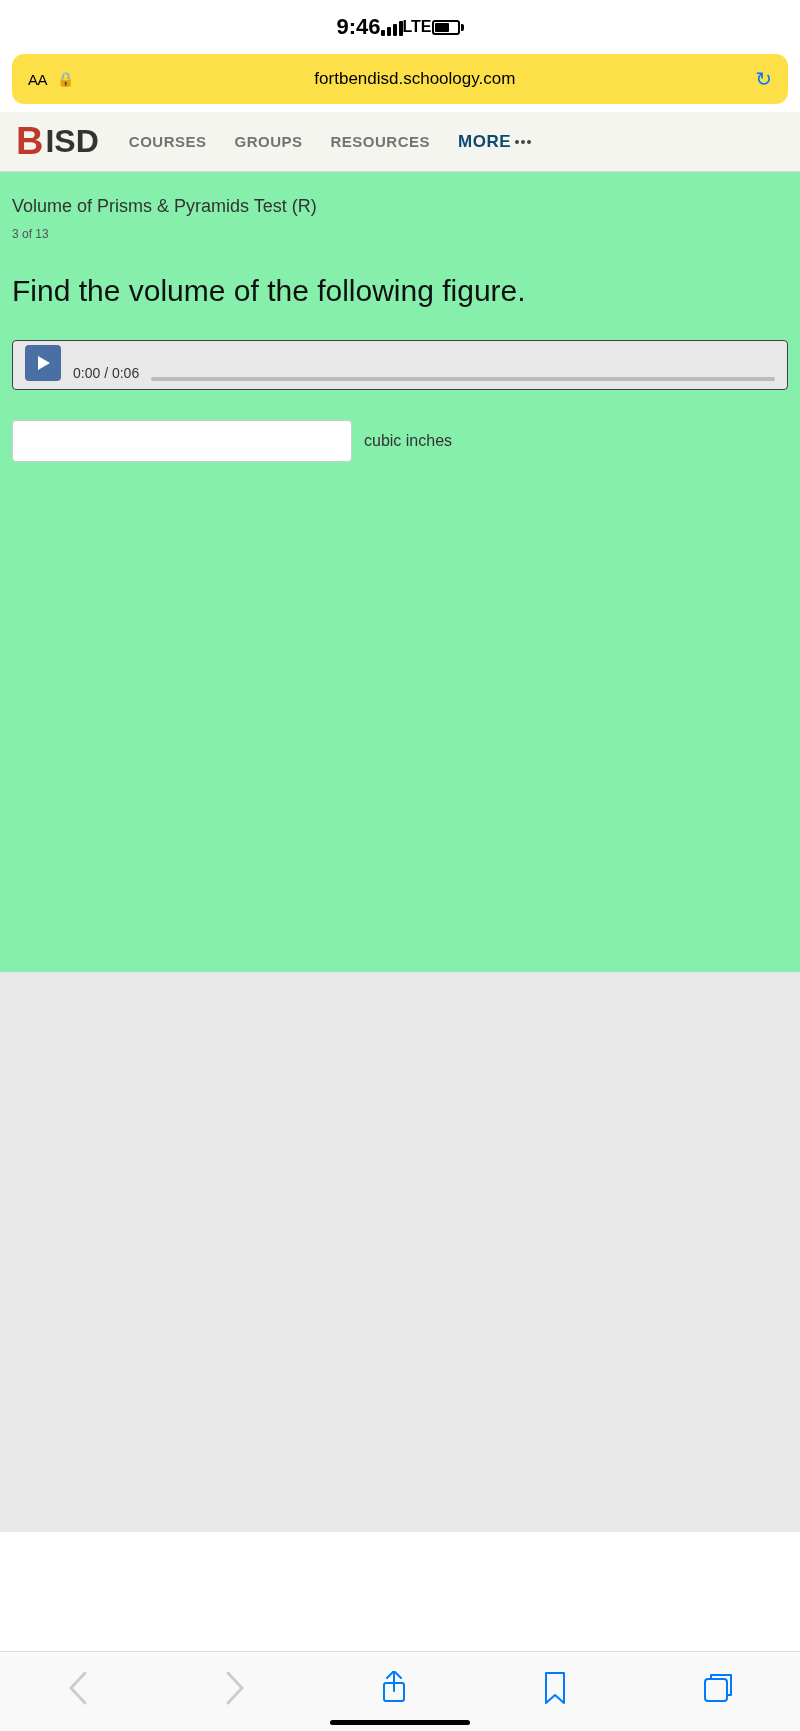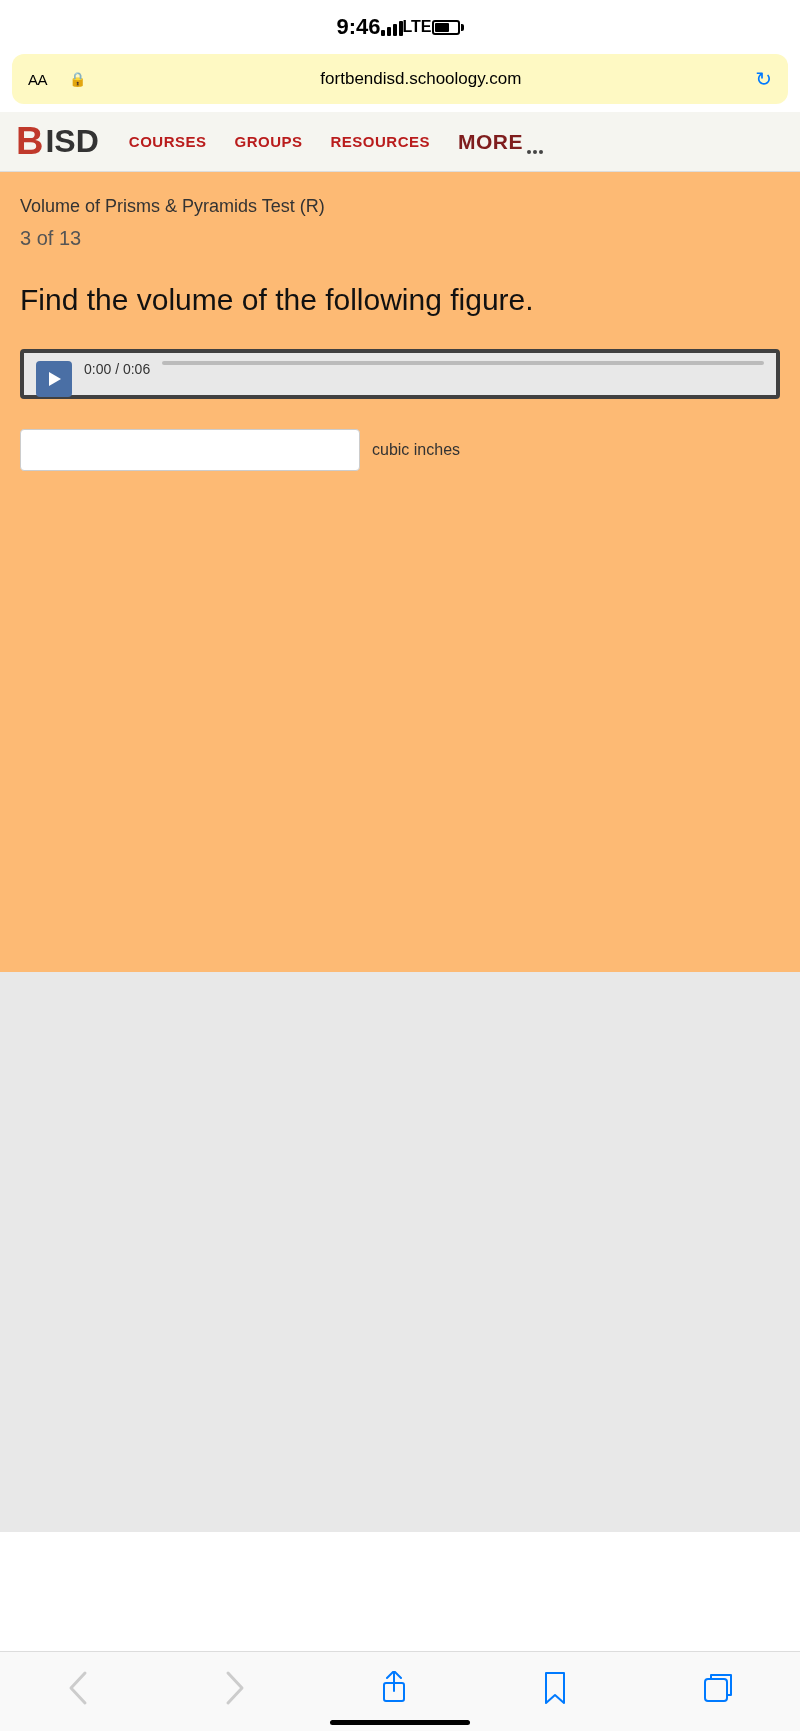--- a/index.html
+++ b/index.html
@@ -68,27 +68,27 @@
     .battery-tip {
       width: 3px;
       height: 7px;
       background: #000;
       border-radius: 0 2px 2px 0;
       margin-left: 1px;
     }
 
     
     .browser-bar {
-      background: #fef9c3;
+      background: #fde047;
       border-radius: 12px;
       margin: 4px 12px 8px 12px;
       padding: 10px 16px;
       display: flex;
       align-items: center;
-      gap: 22px;
+      gap: 10px;
       height: 50px;
     }
     .browser-aa {
       font-size: 15px;
       font-weight: 500;
       color: #000;
       letter-spacing: -0.5px;
     }
     .browser-lock {
       color: #666;
@@ -131,58 +131,58 @@
     }
     .nav-items {
       display: flex;
       gap: 28px;
       align-items: center;
       flex: 1;
     }
     .nav-item {
       font-size: 15px;
       font-weight: 600;
-      color: #b91c1c;
+      color: #737373;
       letter-spacing: 0.5px;
       text-transform: uppercase;
     }
     .nav-more {
       display: flex;
-      align-items: flex-end;
+      align-items: center;
       gap: 4px;
-      font-size: 21px;
+      font-size: 17px;
       font-weight: 600;
-      color: #7f1d1d;
+      color: #0c4a6e;
       letter-spacing: 0.5px;
     }
     .three-dots {
       display: flex;
       gap: 2px;
       align-items: center;
     }
     .dot {
       width: 4px;
       height: 4px;
       background: #444;
       border-radius: 50%;
     }
 
     
     .content-area {
-      background: #fdba74;
-      padding: 24px 20px;
+      background: #86efac;
+      padding: 24px 12px;
       min-height: 800px;
     }
     .test-title {
       font-size: 18px;
       color: #333;
       margin-bottom: 10px;
     }
     .question-counter {
-      font-size: 20px;
+      font-size: 12px;
       color: #555;
       margin-bottom: 30px;
     }
     .question-text {
       font-size: 30px;
       font-weight: 500;
       color: #111;
       margin-bottom: 30px;
       line-height: 1.3;
     }
@@ -192,24 +192,24 @@
       margin-bottom: 16px;
       padding: 10px 0;
     }
     .prism-svg {
       display: block;
     }
 
     
     .video-player {
       background: #e8e8e8;
-      border: 4px solid #404040;
+      border: 1px solid #404040;
       border-radius: 4px;
       display: flex;
-      align-items: flex-start;
+      align-items: flex-end;
       padding: 8px 12px;
       gap: 12px;
       margin-bottom: 30px;
       height: 50px;
     }
     .play-btn {
       width: 36px;
       height: 36px;
       background: #4a6fa5;
       border-radius: 4px;

